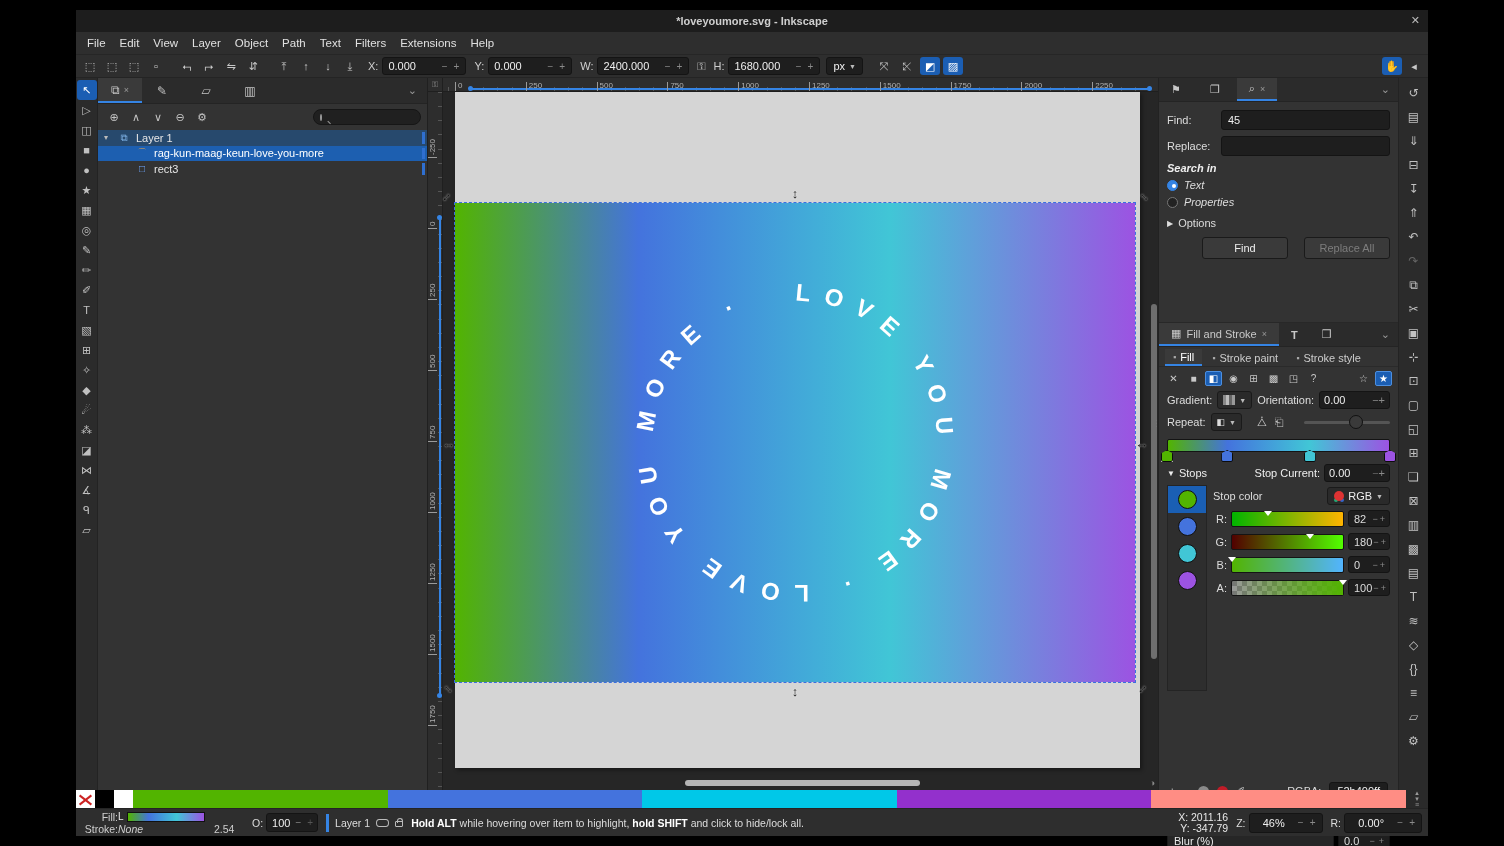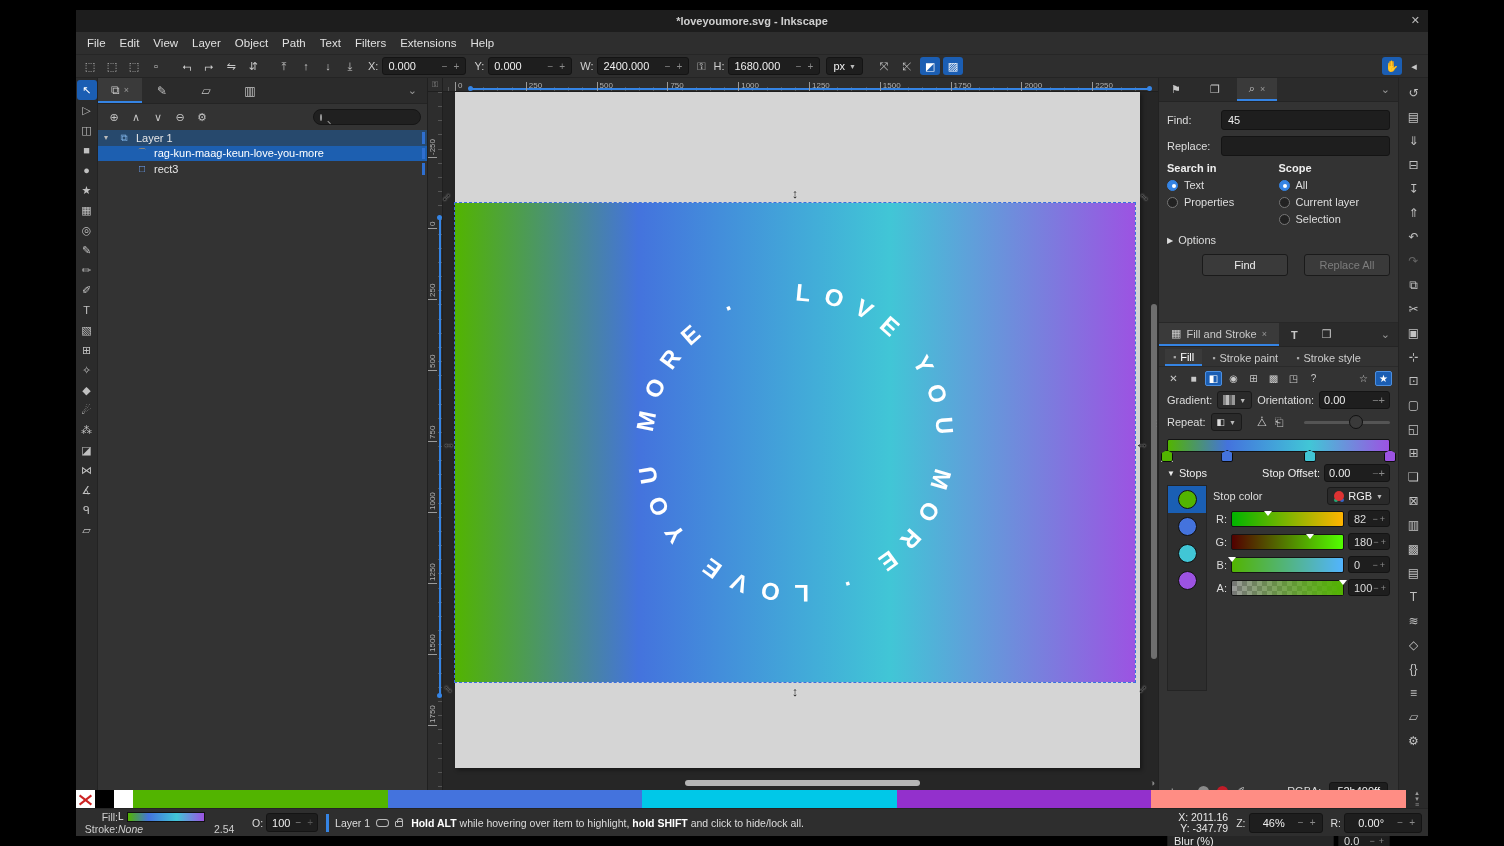--- a/index.html
+++ b/index.html
@@ -123,21 +123,21 @@
   .dtab.active { background:#3a3a3a; border-bottom:2px solid #3584e4; }
   .dtab .x { font-size:9px; color:#999; }
   .dtabs .chev { margin-left:auto; align-self:center; padding:0 8px; color:#999; }
 
   .findpanel { padding:8px 8px 0 8px; }
   .frow { display:flex; align-items:center; margin-bottom:6px; gap:6px; }
   .frow .flabel { width:48px; color:#ddd; }
   .frow input { flex:1; height:20px; background:#1e1e1e; border:1px solid #141414; border-radius:3px;
     color:#eee; padding:0 6px; font-size:11px; outline:none; }
   .fcols { display:flex; margin-top:4px; }
-  .fcol { width:50%; }
+  .fcol { width:50%;font-style:italic; }
   .fhead { font-weight:bold; color:#eee; margin-bottom:5px; }
   .radio { display:flex; align-items:center; gap:6px; margin-bottom:5px; color:#ddd; }
   .rdot { width:11px; height:11px; border-radius:50%; border:1px solid #777; background:#222; position:relative; flex:0 0 11px;}
   .rdot.on { background:#3584e4; border-color:#3584e4; }
   .rdot.on:after { content:""; position:absolute; left:3.5px; top:3.5px; width:4px; height:4px; border-radius:50%; background:#fff; }
   .options { display:flex; align-items:center; gap:5px; color:#ddd; margin:4px 0 8px 0; }
   .fbuttons { display:flex; justify-content:flex-end; gap:16px; }
   .btn { min-width:86px; height:22px; background:#3a3a3a; border:1px solid #1a1a1a; border-radius:3px;
     color:#eee; display:flex; align-items:center; justify-content:center; font-size:11px; }
   .btn.disabled { color:#7d7d7d; }
@@ -535,38 +535,20 @@
             <div class="radio">
                   <span class="rdot on"></span>
                   <span>Text</span>
                 </div>
                 <div class="radio">
                   <span class="rdot"></span>
                   <span>Properties</span>
                 </div>
               </div>
           </div>
-          <div class="fcol">
-            <div class="fhead">Scope</div>
-            <div>
-
-            <div class="radio">
-                  <span class="rdot on"></span>
-                  <span>All</span>
-                </div>
-                <div class="radio">
-                  <span class="rdot"></span>
-                  <span>Current layer</span>
-                </div>
-                <div class="radio">
-                  <span class="rdot"></span>
-                  <span>Selection</span>
-                </div>
-              </div>
-          </div>
         </div>
         <div class="options">
           <span style="font-size:8px;">▶</span>
           <span>Options</span>
         </div>
         <div class="fbuttons">
           <div class="btn">Find</div>
           <div class="btn disabled">Replace All</div>
         </div>
       </div>
@@ -648,21 +630,21 @@
         </div>
         <div class="gstrip-wrap">
           <div class="gstrip" style="background: linear-gradient(90deg, rgb(82, 180, 0) 0%, rgb(68, 115, 221) 27%, rgb(65, 198, 214) 64%, rgb(156, 83, 226) 100%);"></div>
           <span>
             
           <span class="gmark sel" style="left: 0%; background: rgb(82, 180, 0);"></span><span class="gmark" style="left: 27%; background: rgb(68, 115, 221);"></span><span class="gmark" style="left: 64%; background: rgb(65, 198, 214);"></span><span class="gmark" style="left: 100%; background: rgb(156, 83, 226);"></span></span>
         </div>
         <div class="stopsrow">
           <span style="font-size:8px;">▼</span>
           <span>Stops</span>
-          <span class="so">Stop Offset:</span>
+          <span class="so">Stop Current:</span>
           <span class="spin2" style="width:66px;margin-left:0;">
             <span class="val">0.00</span>
               <span style="flex:1"></span>
             <span class="mm" style="color:#666">−</span>
               <span class="pp" style="color:#8a8a8a">+</span>
           </span>
         </div>
         <div class="stopbody">
           <div class="stoplist">
             <span>

